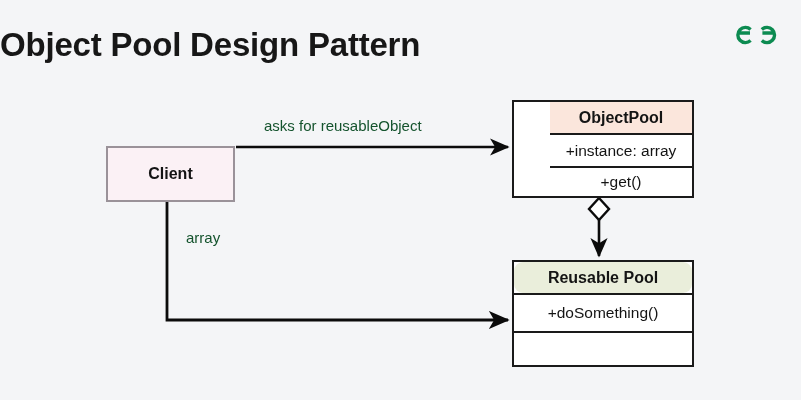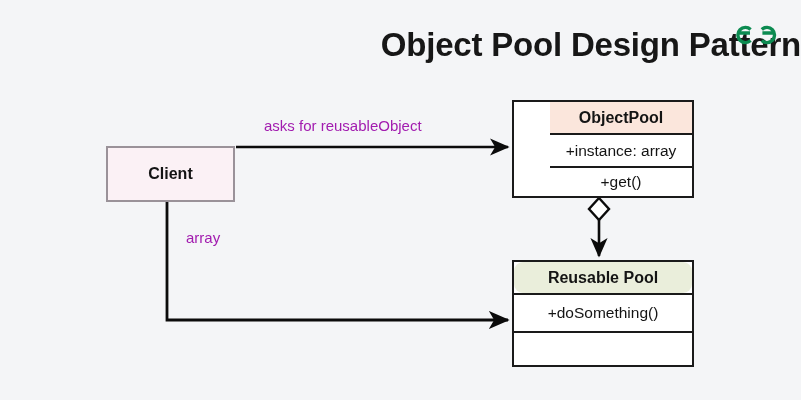--- a/index.html
+++ b/index.html
@@ -19,21 +19,21 @@
     height: 400px;
     background: #f4f5f7;
   }
 
   
   #page-title {
     position: absolute;
     left: 0;
     top: 26px;
     width: 801px;
-    text-align: right;
+    text-align: left;
     font-size: 33px;
     font-weight: bold;
     color: #171717;
     letter-spacing: -0.2px;
     white-space: nowrap;
   }
 
   
   #gfg-logo {
     position: absolute;
@@ -123,21 +123,21 @@
   #reusablepool-box .r0 { height: 31px; background: #eaeedb; border-radius: 9px; }
   #reusablepool-box .r1 { height: 38px; background: #ffffff; }
   #reusablepool-box .r2 { height: 34px; background: #ffffff; }
 
   .uml-row-full { width: 100%; }
 
   
   .edge-label {
     position: absolute;
     font-size: 15px;
-    color: #a21caf;
+    color: #14532d;
     white-space: nowrap;
   }
   #label-asks-for {
     left: 264px;
     top: 117px;
   }
   #label-uses {
     left: 186px;
     top: 229px;
   }

